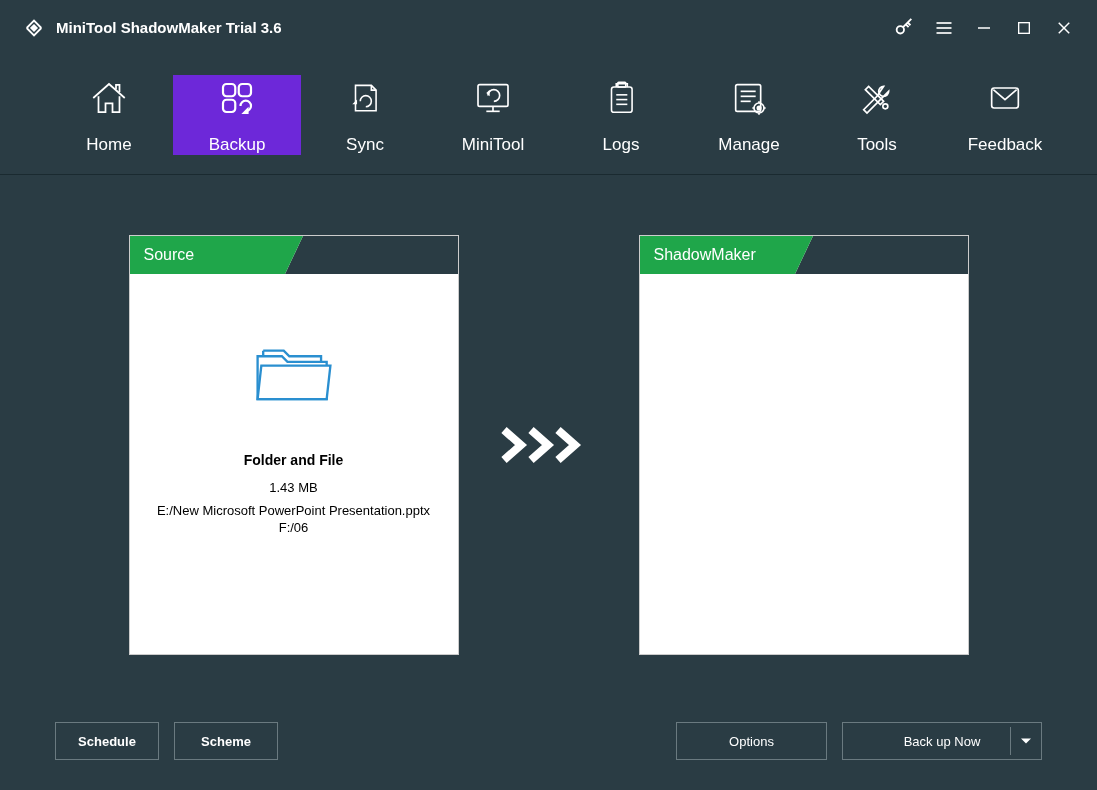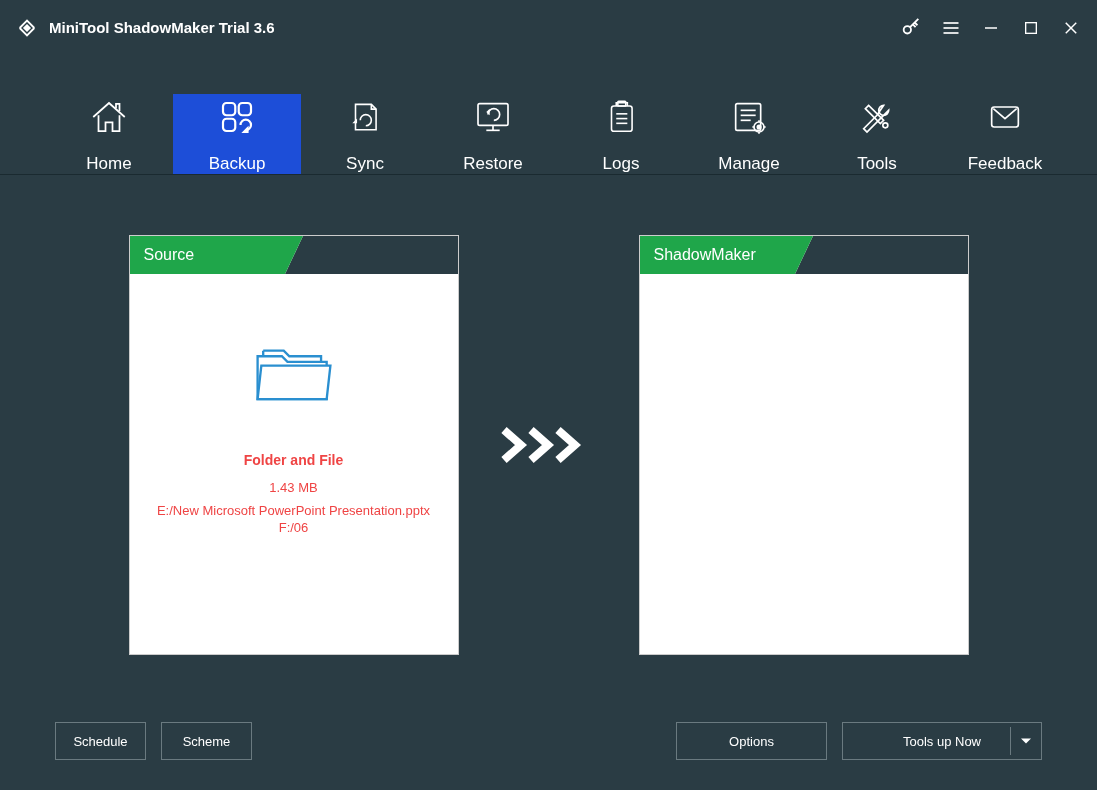--- a/index.html
+++ b/index.html
@@ -9,55 +9,55 @@
     background: #2a3c44;
     font-family: Arial, sans-serif;
     overflow: hidden;
     color: #fff;
   }
   
   .titlebar {
     height: 55px;
     display: flex;
     align-items: center;
-    padding: 0 15px;
+    padding: 0 22px;
   }
   .logo-icon {
     width: 24px; height: 24px;
     display: flex; align-items: center; justify-content: center;
     margin-right: 10px;
   }
   .app-title { font-size: 15px; font-weight: bold; }
   .title-spacer { flex: 1; }
   .title-controls { display: flex; gap: 18px; align-items: center; }
   .title-btn {
     width: 22px; height: 22px;
     display: flex; align-items: center; justify-content: center;
     cursor: pointer;
   }
 
   
   .navbar {
     height: 120px;
     border-bottom: 1px solid #1a2a30;
     display: flex;
-    align-items: flex-end;
+    align-items: center;
     padding-left: 45px;
   }
   .nav-item {
     width: 128px;
     display: flex;
     flex-direction: column;
     align-items: center;
     justify-content: center;
     gap: 14px;
     color: #fff;
     cursor: pointer;
   }
-  .nav-item.active { background: #1d4ed8; }
+  .nav-item.active { background: #6d28d9; }
   .nav-icon { width: 46px; height: 46px; display:flex; align-items:center; justify-content:center; }
   .nav-label { font-size: 17px; }
 
   
   .content {
     position: absolute;
     top: 175px; left: 0; right: 0; bottom: 0;
     padding: 60px 55px 30px 55px;
   }
   .cards-row {
@@ -109,21 +109,21 @@
     position: absolute;
     top: 0; left: -18px;
     border-bottom: 38px solid #2a3c44;
     border-left: 18px solid transparent;
   }
   .card-body {
     display:flex;
     flex-direction:column;
     align-items:center;
     padding-top: 65px;
-    color:#ef4444;
+    color:#000000;
     text-align:center;
     font-size:13px;
   }
   .folder-icon { margin-bottom: 40px; }
   .card-title { font-weight:bold; font-size:14px; margin-bottom: 12px; }
   .card-line { margin-bottom: 6px; padding: 0 16px; line-height:1.3; }
 
   .arrows {
     width: 100px;
     display:flex; align-items:center; justify-content:center;
@@ -144,21 +144,21 @@
     background: transparent;
     color:#fff;
     height: 38px;
     display:flex;
     align-items:center;
     justify-content:center;
     font-size:13px;
     cursor:pointer;
     position:relative;
   }
-  .btn-sm { width: 91px; }
+  .btn-sm { width: 104px; font-weight: bold; }
   .btn-md { width: 151px; }
   .btn-lg { width: 200px; }
   .btn-lg .caret {
     position:absolute;
     right: 10px;
     top: 50%;
     transform: translateY(-50%);
     width:0; height:0;
     border-left:5px solid transparent;
     border-right:5px solid transparent;
@@ -254,21 +254,21 @@
   <div class="nav-item">
     <div class="nav-icon">
       <svg width="40" height="40" viewBox="0 0 48 48" fill="none" stroke="#fff" stroke-width="2">
         <rect x="6" y="8" width="36" height="26" rx="2"></rect>
           <line x1="16" y1="40" x2="32" y2="40"></line>
           <line x1="24" y1="34" x2="24" y2="40"></line>
         <path d="M18 21 A7 7 0 1 1 25 28"></path>
           <polygon points="16,18 20,14 20,22" fill="#fff" stroke="none"></polygon>
       </svg>
     </div>
-    <div class="nav-label">Restore</div>
+    <div class="nav-label">MiniTool</div>
   </div>
   <div class="nav-item">
     <div class="nav-icon">
       <svg width="38" height="38" viewBox="0 0 48 48" fill="none" stroke="#fff" stroke-width="2">
         <rect x="12" y="10" width="26" height="32" rx="3"></rect>
           <path d="M18 10 V6 H32 V10"></path>
           <rect x="20" y="4" width="10" height="6" rx="1"></rect>
         <line x1="18" y1="20" x2="32" y2="20"></line>
           <line x1="18" y1="26" x2="32" y2="26"></line>
           <line x1="18" y1="32" x2="32" y2="32"></line>
@@ -354,19 +354,19 @@
   </div>
 
   <div class="bottom-row">
     <div class="btn-group">
       <div class="btn btn-sm">Schedule</div>
       <div class="btn btn-sm">Scheme</div>
     </div>
     <div class="btn-group">
       <div class="btn btn-md">Options</div>
       <div class="btn btn-lg">
-        <span>Tools up Now</span>
+        <span>Back up Now</span>
         <span class="divider"></span>
         <span class="caret"></span>
       </div>
     </div>
   </div>
 </div>
 
 </body></html>

